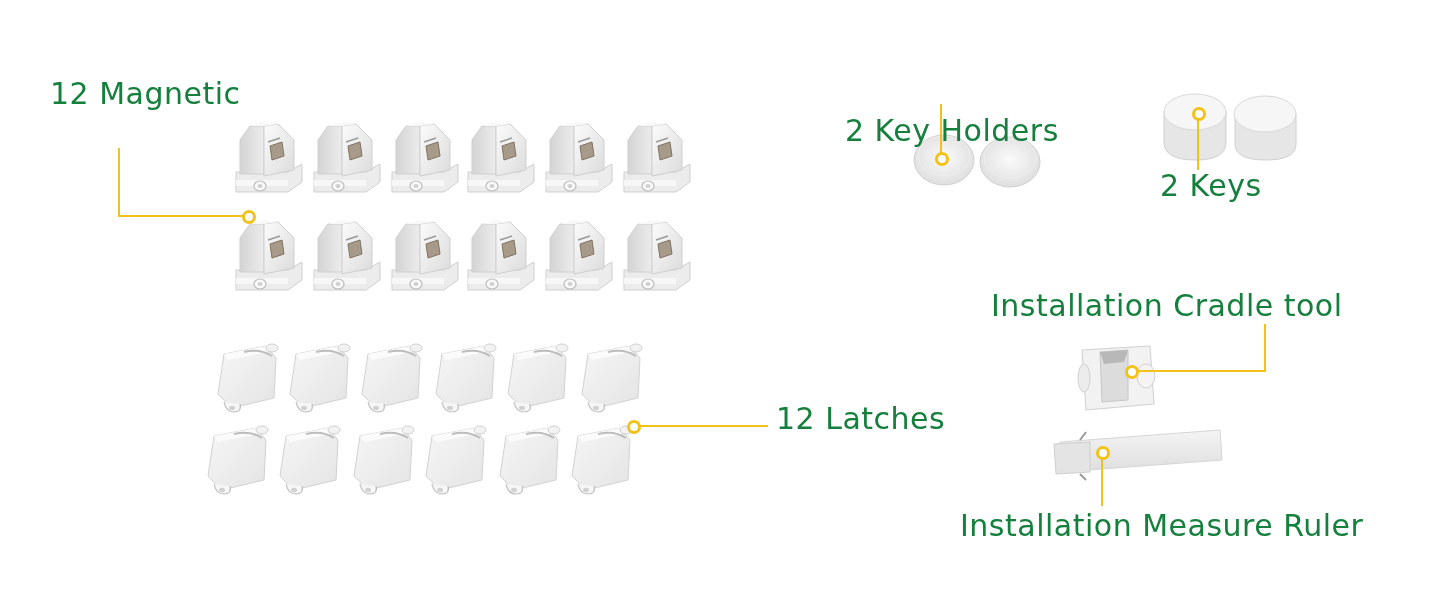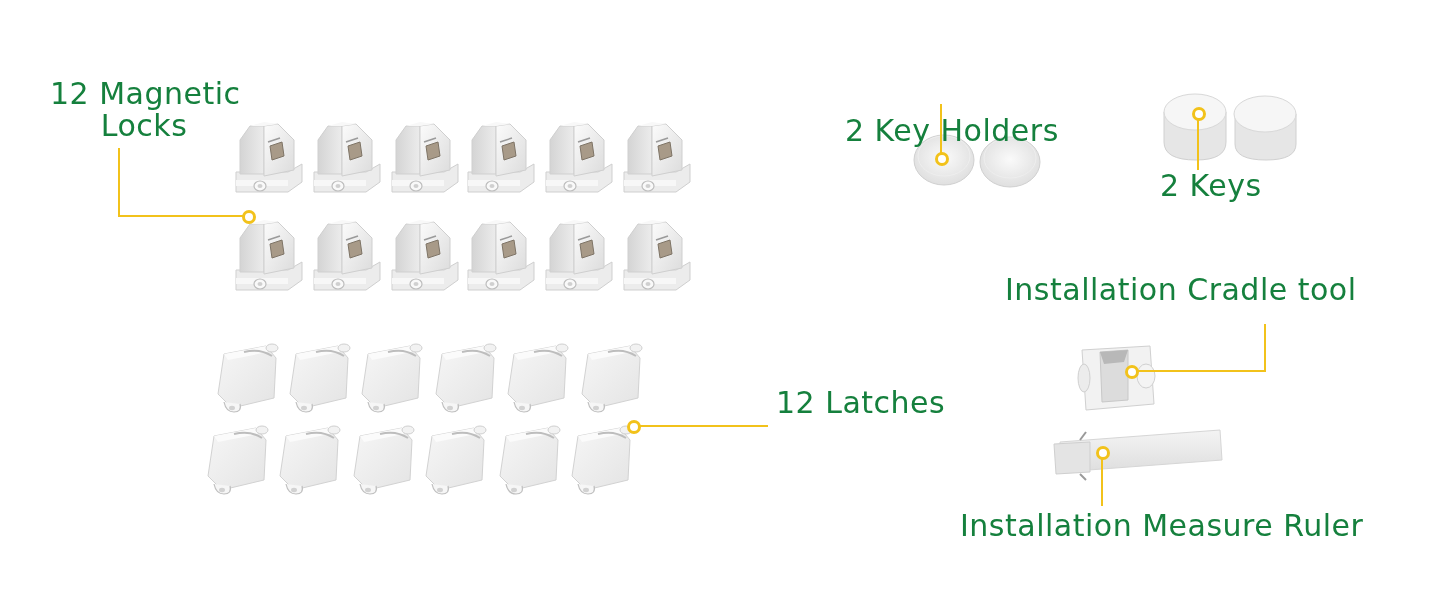--- a/index.html
+++ b/index.html
@@ -123,38 +123,37 @@
   <g>
     <path d="M1060 442 L1220 430 L1222 460 L1062 472 Z" fill="url(#gRuler)" stroke="#d6d6d6"></path>
     <path d="M1054 444 L1090 442 L1090 472 L1056 474 Z" fill="#e4e4e4" stroke="#cfcfcf"></path>
     <path d="M1080 440 L1086 432" stroke="#9a9a9a" stroke-width="2"></path>
     <path d="M1080 474 L1086 480" stroke="#9a9a9a" stroke-width="2"></path>
   </g>
 </svg>
 
 <div class="label" style="left:50px; top:78px; text-align:center; width:188px;">
   <div>12 Magnetic</div>
-  <div>Locks</div>
 </div>
 <div class="leader" style="left:118px; top:148px; width:2px; height:68px;"></div>
 <div class="leader" style="left:118px; top:215px; width:126px; height:2px;"></div>
 <div class="dot" style="left:242px; top:210px;"></div>
 
-<div class="label" style="left:776px; top:387px;">12 Latches</div>
+<div class="label" style="left:776px; top:403px;">12 Latches</div>
 <div class="leader" style="left:638px; top:425px; width:130px; height:2px;"></div>
 <div class="dot" style="left:627px; top:420px;"></div>
 
 <div class="label" style="left:845px; top:67px;margin-top:48px;">2 Key Holders</div>
 <div class="leader" style="left:940px; top:104px; width:2px; height:50px;"></div>
 <div class="dot" style="left:935px; top:152px;"></div>
 
 <div class="label" style="left:1160px; top:170px;">2 Keys</div>
 <div class="leader" style="left:1197px; top:118px; width:2px; height:52px;"></div>
 <div class="dot" style="left:1192px; top:107px;"></div>
 
-<div class="label" style="left:991px; top:274px;margin-left:14px;">Installation Cradle tool</div>
+<div class="label" style="left:991px; top:290px;">Installation Cradle tool</div>
 <div class="leader" style="left:1264px; top:324px; width:2px; height:48px;"></div>
 <div class="leader" style="left:1136px; top:370px; width:130px; height:2px;"></div>
 <div class="dot" style="left:1125px; top:365px;"></div>
 
 <div class="label" style="left:960px; top:510px;text-align:right;">Installation Measure Ruler</div>
 <div class="leader" style="left:1101px; top:456px; width:2px; height:50px;"></div>
 <div class="dot" style="left:1096px; top:446px;"></div>
 
 </body></html>

